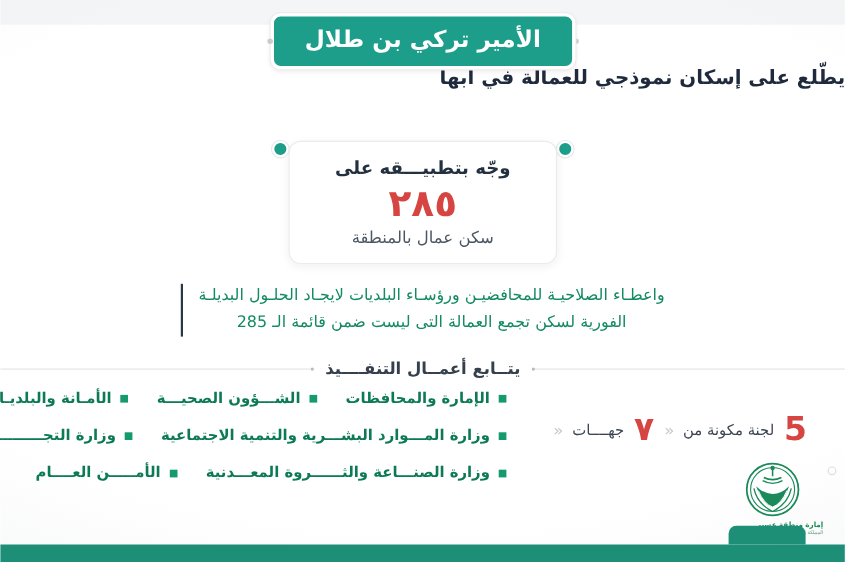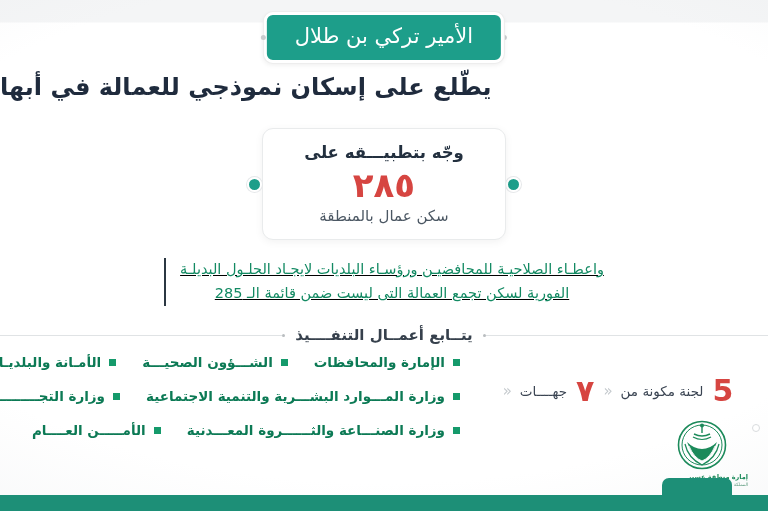--- a/index.html
+++ b/index.html
@@ -22,51 +22,51 @@
   }
 
   
   .badge-wrap{
     position:absolute;top:12px;left:50%;transform:translateX(-50%);
     display:flex;align-items:center;gap:0;z-index:4;
   }
   .badge{
     background:#1d9e8a;
     color:#ffffff;
-    font-size:21px;font-weight:normal;
+    font-size:21px;font-weight:bold;
     padding:9px 28px 12px;
     border-radius:9px;
     border:3px solid #ffffff;
     box-shadow:0 0 0 1px #ededed, 0 2px 5px rgba(0,0,0,.07);
     white-space:nowrap;
     line-height:1.15;
   }
   .badge-dot{
     width:5px;height:5px;border-radius:50%;
     background:#c9ccce;
     flex:0 0 auto;
   }
   .badge-dot.l{margin-left:-2px}
   .badge-dot.r{margin-right:-2px}
 
   
   .headline{
-    position:absolute;top:72px;left:0;right:0;
-    text-align:left;
+    position:absolute;top:59px;left:0;right:0;
+    text-align:right;
     color:#1f2b3d;
-    font-size:24px;font-weight:bold;
+    font-size:18px;font-weight:bold;
     letter-spacing:0;
     line-height:1.3;
     z-index:3;
   }
 
   
   .card-row{
     position:absolute;top:128px;left:50%;transform:translateX(-50%);
-    display:flex;align-items:center;z-index:3;
+    display:flex;align-items:flex-start;z-index:3;
   }
   .card{
     width:222px;
     background:#ffffff;
     border:1px solid #e9ebec;
     border-radius:11px;
     box-shadow:0 2px 9px rgba(0,0,0,.055);
     padding:14px 10px 14px;
     text-align:center;
   }
@@ -89,21 +89,20 @@
     flex:0 0 auto;
   }
   .card-dot.l{margin-right:-6px;}
   .card-dot.r{margin-left:-6px;}
 
   
   .para-row{
     position:absolute;top:258px;left:0;right:0;
     display:flex;justify-content:center;align-items:stretch;
     z-index:3;
-    text-decoration:underline;
   }
   .para{
     color:#138a63;
     font-size:14.5px;
     line-height:1.65;
     text-align:center;
     max-width:530px;
     letter-spacing:.2px;
   }
   .para-bar{

